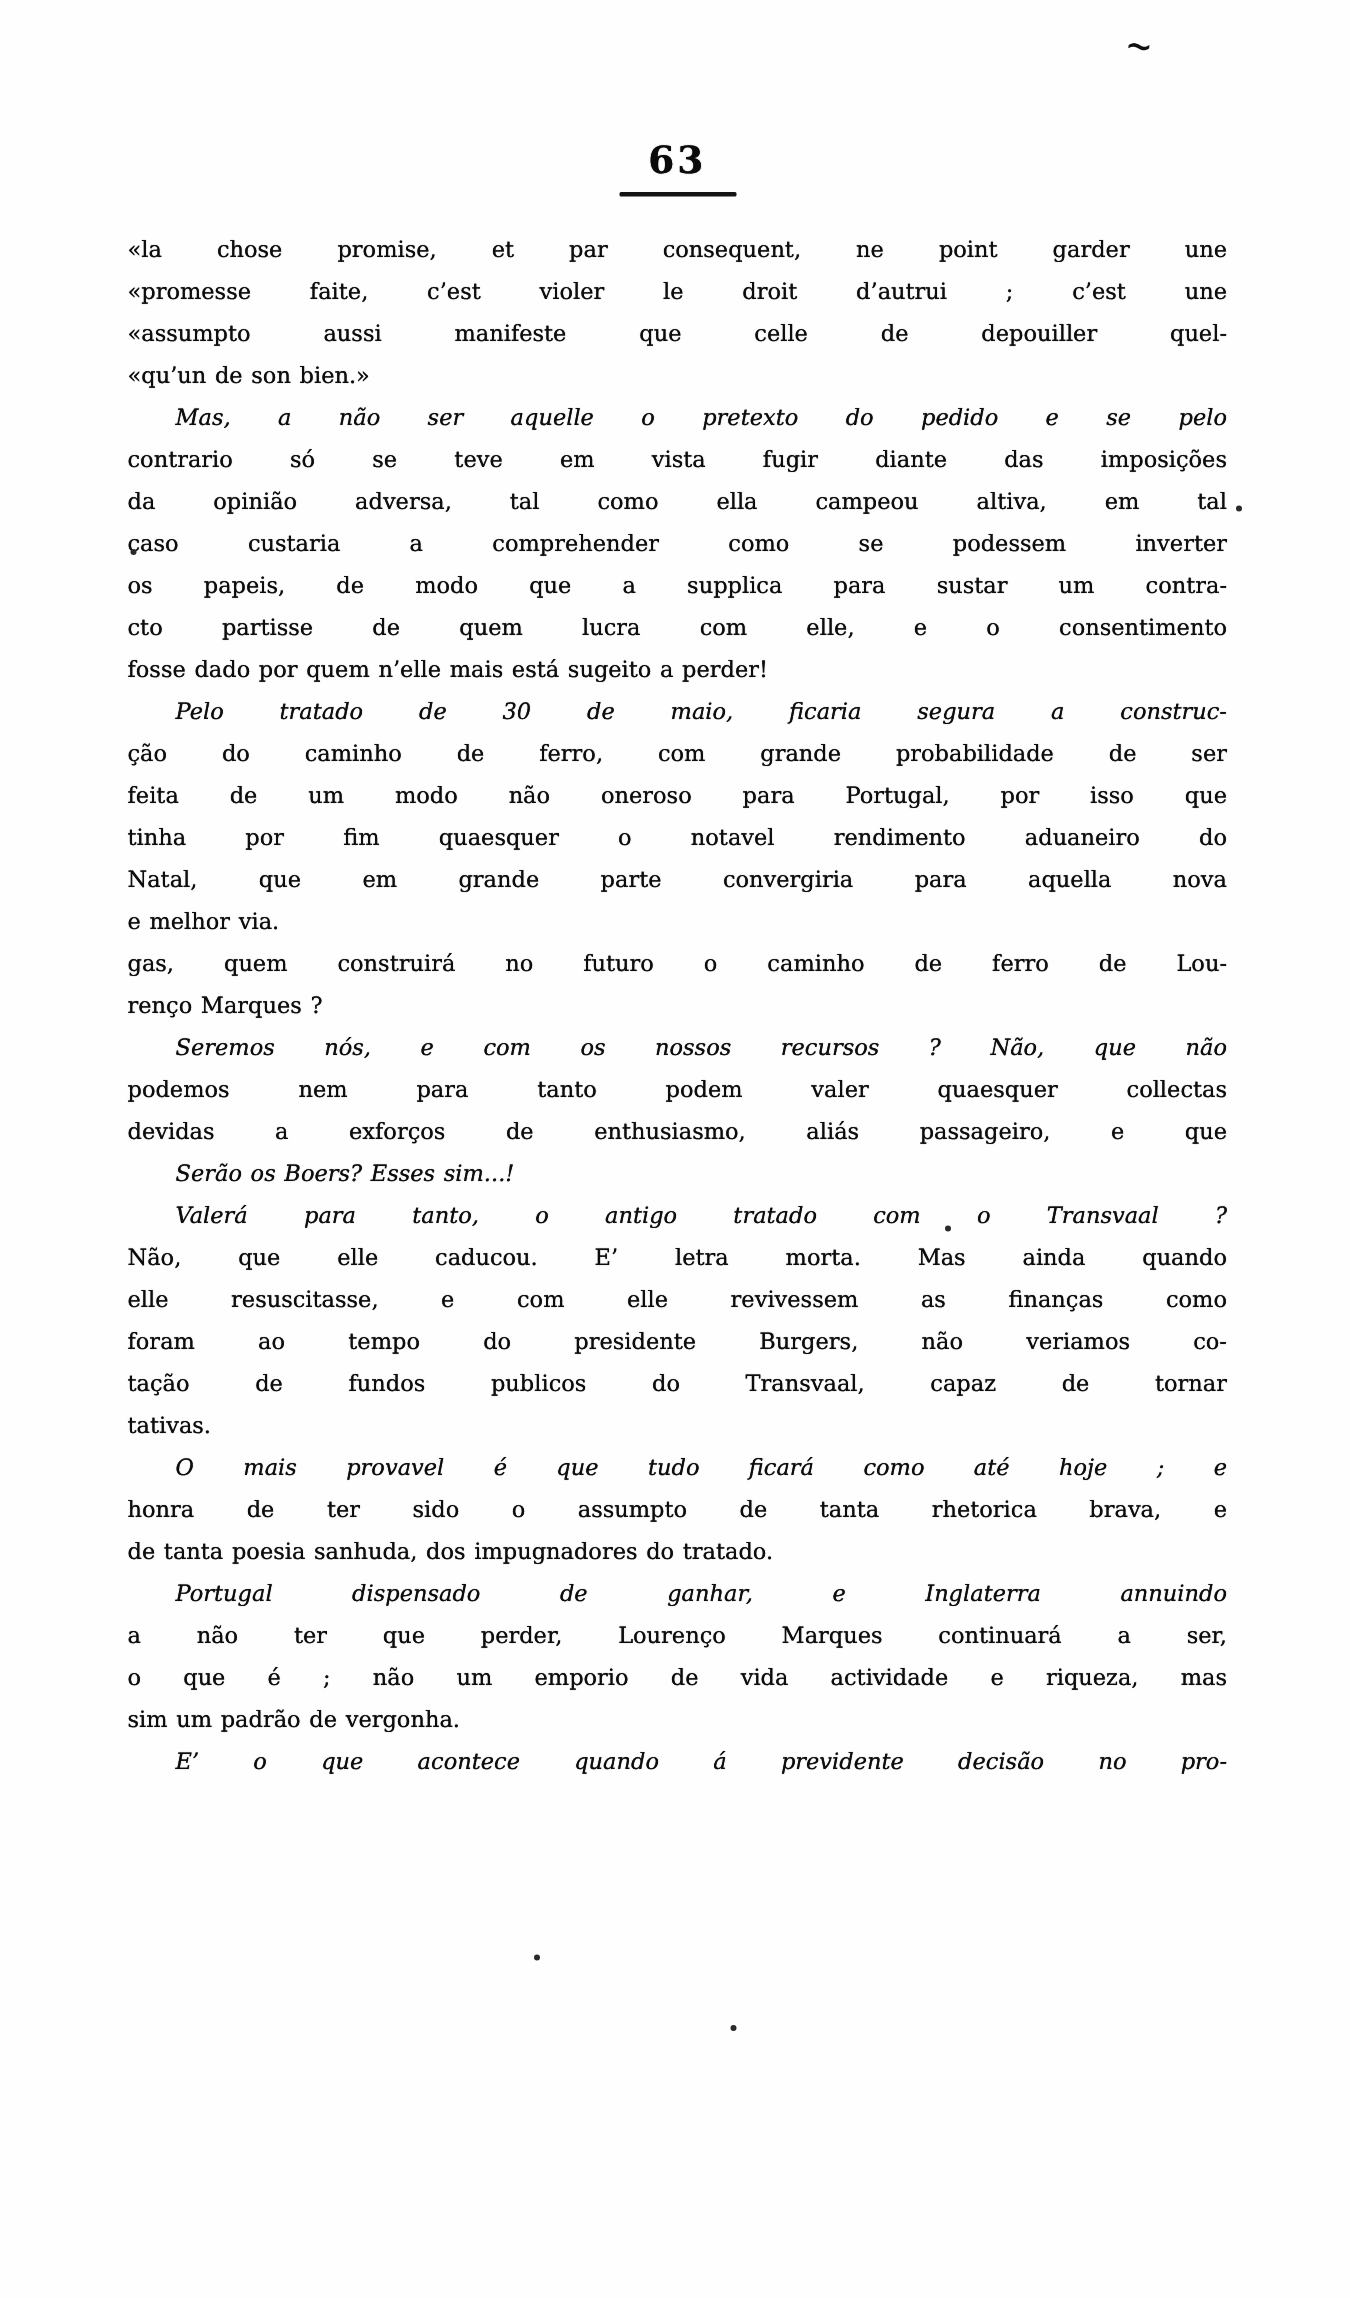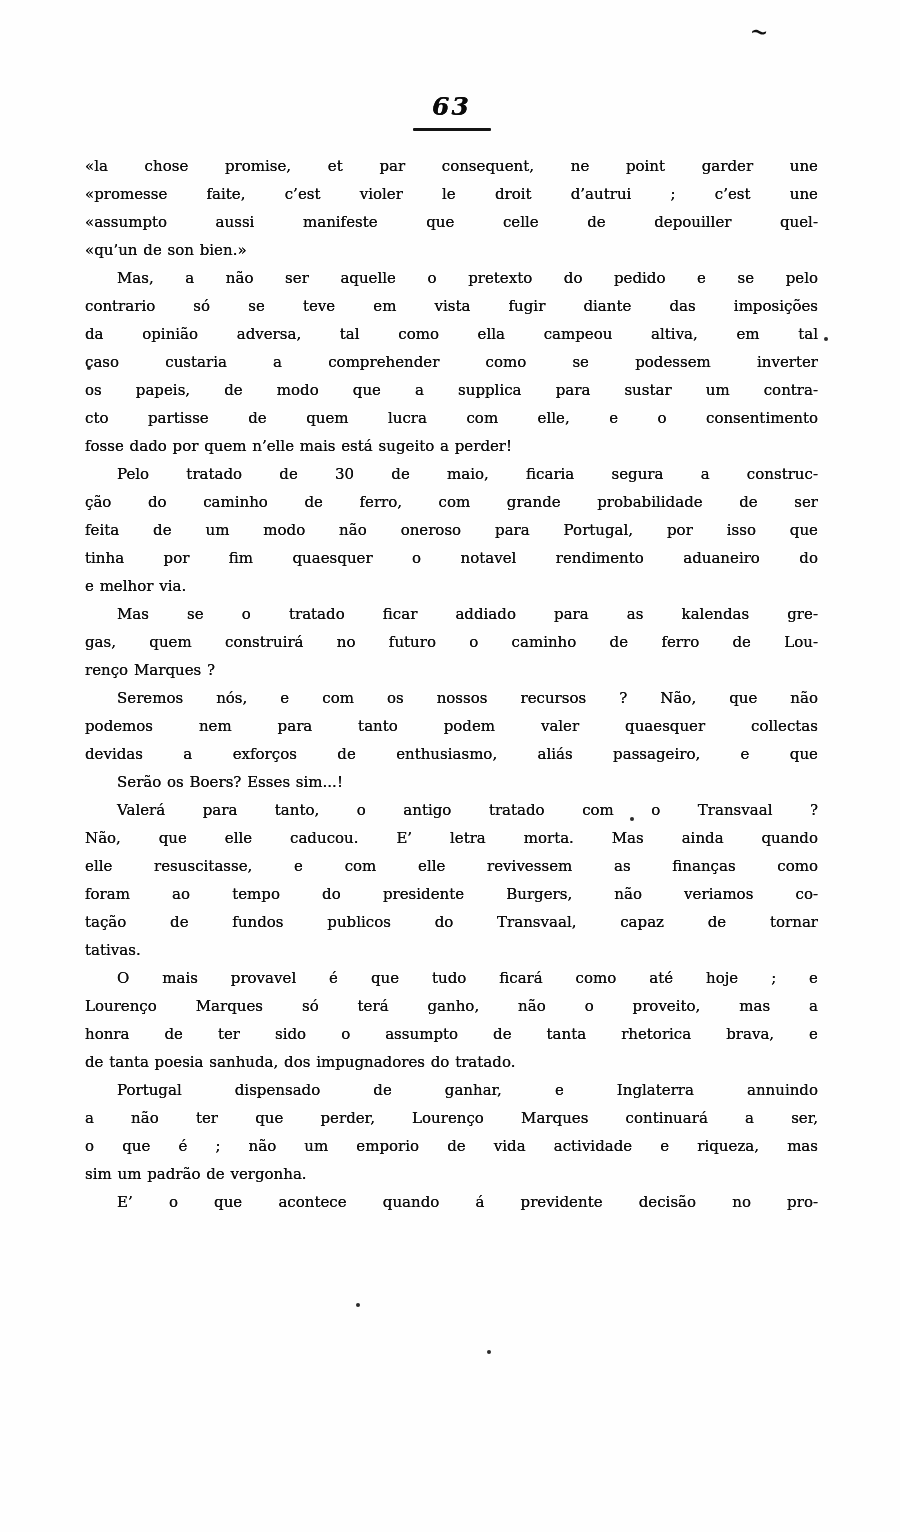--- a/index.html
+++ b/index.html
@@ -15,21 +15,20 @@
     overflow: hidden;
     font-family: "DejaVu Serif", "Liberation Serif", serif;
     color: #0d0d0d;
   }
   .page-number-wrap {
     position: absolute;
     top: 92px;
     left: 85px;
     width: 733px;
     text-align: center;
-    font-style: italic;
   }
   .page-number {
     font-size: 25px;
     font-weight: bold;
     letter-spacing: 2px;
     color: #0a0a0a;
     text-shadow: 0 0 0.6px #0a0a0a;
   }
   .page-number-rule {
     width: 78px;
@@ -52,20 +51,21 @@
   .line {
     text-align: justify;
     text-align-last: justify;
     white-space: normal;
   }
   .line.last {
     text-align-last: left;
   }
   .line.first {
     text-indent: 32px;
+    font-style: italic;
   }
   .artifact {
     position: absolute;
     color: #222;
     font-size: 16px;
     line-height: 1;
   }
   .artifact.tilde {
     font-size: 22px;
     font-weight: bold;
@@ -103,24 +103,24 @@
         <div class="line">caso custaria a comprehender como se podessem inverter</div>
         <div class="line">os papeis, de modo que a supplica para sustar um contra-</div>
         <div class="line">cto partisse de quem lucra com elle, e o consentimento</div>
         <div class="line last">fosse dado por quem n’elle mais está sugeito a perder!</div>
       </div>
       <div class="paragraph">
         <div class="line first">Pelo tratado de 30 de maio, ficaria segura a construc-</div>
         <div class="line">ção do caminho de ferro, com grande probabilidade de ser</div>
         <div class="line">feita de um modo não oneroso para Portugal, por isso que</div>
         <div class="line">tinha por fim quaesquer o notavel rendimento aduaneiro do</div>
+        <div class="line">Natal, que em grande parte convergiria para aquella nova</div>
         <div class="line last">e melhor via.</div>
       </div>
       <div class="paragraph">
-        <div class="line first">Mas se o tratado ficar addiado para as kalendas gre-</div>
         <div class="line">gas, quem construirá no futuro o caminho de ferro de Lou-</div>
         <div class="line last">renço Marques ?</div>
       </div>
       <div class="paragraph">
         <div class="line first">Seremos nós, e com os nossos recursos ? Não, que não</div>
         <div class="line">podemos nem para tanto podem valer quaesquer collectas</div>
         <div class="line">devidas a exforços de enthusiasmo, aliás passageiro, e que</div>
       </div>
       <div class="paragraph">
         <div class="line last first">Serão os Boers? Esses sim...!</div>
@@ -128,21 +128,20 @@
       <div class="paragraph">
         <div class="line first">Valerá para tanto, o antigo tratado com o Transvaal ?</div>
         <div class="line">Não, que elle caducou. E’ letra morta. Mas ainda quando</div>
         <div class="line">elle resuscitasse, e com elle revivessem as finanças como</div>
         <div class="line">foram ao tempo do presidente Burgers, não veriamos co-</div>
         <div class="line">tação de fundos publicos do Transvaal, capaz de tornar</div>
         <div class="line last">tativas.</div>
       </div>
       <div class="paragraph">
         <div class="line first">O mais provavel é que tudo ficará como até hoje ; e</div>
-        <div class="line">Lourenço Marques só terá ganho, não o proveito, mas a</div>
         <div class="line">honra de ter sido o assumpto de tanta rhetorica brava, e</div>
         <div class="line last">de tanta poesia sanhuda, dos impugnadores do tratado.</div>
       </div>
       <div class="paragraph">
         <div class="line first">Portugal dispensado de ganhar, e Inglaterra annuindo</div>
         <div class="line">a não ter que perder, Lourenço Marques continuará a ser,</div>
         <div class="line">o que é ; não um emporio de vida actividade e riqueza, mas</div>
         <div class="line last">sim um padrão de vergonha.</div>
       </div>
       <div class="paragraph">

